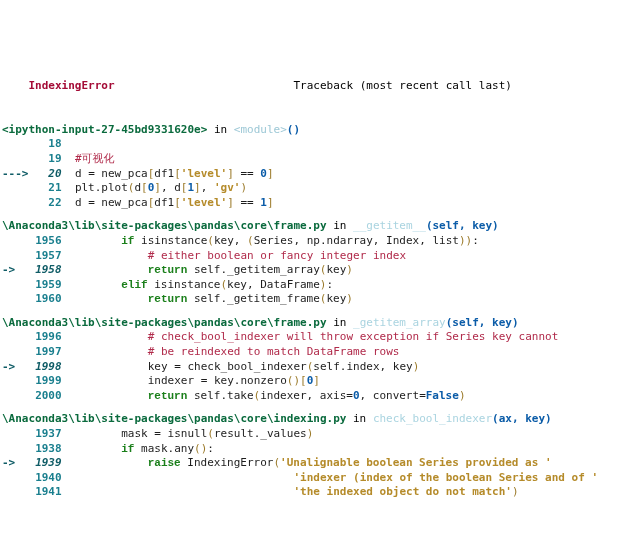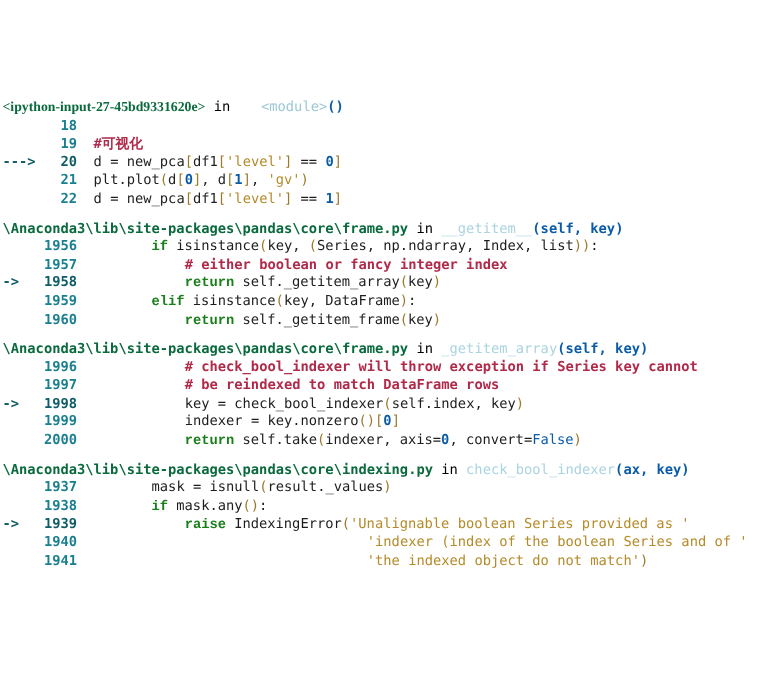--- a/index.html
+++ b/index.html
@@ -30,38 +30,41 @@
   .gap { height: 9px; }
 
   
   .err-name    { color: #a40b36; font-weight: bold; }
   .tb-label    { color: #000000; }
   .file-path   { color: #0a6a3d; font-weight: bold; text-align: right; }
   .in-word     { color: #000000; }
   .fn-dim      { color: #aad4e0; }
   .fn-args     { color: #0b5ca8; font-weight: bold; }
   .lineno      { color: #1a7f8e; font-weight: bold; }
-  .lineno-cur  { color: #0f5c66; font-weight: bold; }
+  .lineno-cur  { color: #0f5c66; font-weight: bold; font-style: italic; }
   .arrow       { color: #0f5c66; font-weight: bold; }
-  .comment     { color: #b02a4a; font-weight: bold; }
+  .comment     { color: #b02a4a; font-weight: normal; }
   .kw          { color: #1a7f1a; font-weight: bold; font-family: Liberation Mono, monospace; }
-  .str         { color: #b58b2a; font-weight: normal; }
+  .str         { color: #b58b2a; font-weight: bold; }
   .num         { color: #0b5ca8; font-weight: bold; }
   .code        { color: #1d1d1d; }
   .punct-par   { color: #9b7a2a; }
-  .ipy-head    { color: #0a6a3d; font-weight: bold; font-family: Liberation Serif, serif; }
-  .module-dim  { color: #9dc8d6; margin-left: 18px; }
-  .bool-lit    { color: #0b5ca8; font-weight: normal; }
+  .ipy-head    { color: #0a6a3d; font-weight: bold; }
+  .module-dim  { color: #9dc8d6; }
+  .bool-lit    { color: #0b5ca8; font-weight: bold; }
 
   .header-line { white-space: pre; }
 </style>
 </head>
 <body>
 
 <div class="traceback">
 
   
+  <div class="row header-line">
+    <span class="err-name">IndexingError</span><span id="hdr-pad">                           </span><span class="tb-label">Traceback (most recent call last)</span>
+  </div>
 
   <div id="frames-root"><div class="row header-line"><span class="ipy-head">&lt;ipython-input-27-45bd9331620e&gt;</span><span class="in-word"> in </span><span class="module-dim">&lt;module&gt;</span><span class="fn-args">()</span></div><div class="row"><span class="arrow">     </span><span class="lineno">  18</span><span>  </span><span></span></div><div class="row"><span class="arrow">     </span><span class="lineno">  19</span><span>  </span><span class="comment">#可视化</span></div><div class="row"><span class="arrow">---&gt; </span><span class="lineno-cur">  20</span><span>  </span><span class="code">d </span><span class="code">=</span><span class="code"> new_pca</span><span class="punct-par">[</span><span class="code">df1</span><span class="punct-par">[</span><span class="str">'level'</span><span class="punct-par">]</span><span class="code"> </span><span class="code">==</span><span class="code"> </span><span class="num">0</span><span class="punct-par">]</span></div><div class="row"><span class="arrow">     </span><span class="lineno">  21</span><span>  </span><span class="code">plt.plot</span><span class="punct-par">(</span><span class="code">d</span><span class="punct-par">[</span><span class="num">0</span><span class="punct-par">]</span><span class="code">, d</span><span class="punct-par">[</span><span class="num">1</span><span class="punct-par">]</span><span class="code">, </span><span class="str">'gv'</span><span class="punct-par">)</span></div><div class="row"><span class="arrow">     </span><span class="lineno">  22</span><span>  </span><span class="code">d </span><span class="code">=</span><span class="code"> new_pca</span><span class="punct-par">[</span><span class="code">df1</span><span class="punct-par">[</span><span class="str">'level'</span><span class="punct-par">]</span><span class="code"> </span><span class="code">==</span><span class="code"> </span><span class="num">1</span><span class="punct-par">]</span></div><div class="gap"></div><div class="row header-line"><span class="file-path">\Anaconda3\lib\site-packages\pandas\core\frame.py</span><span class="in-word"> in </span><span class="fn-dim">__getitem__</span><span class="fn-args">(self, key)</span></div><div class="row"><span class="arrow">     </span><span class="lineno">1956</span><span>         </span><span class="kw">if </span><span class="code">isinstance</span><span class="punct-par">(</span><span class="code">key, </span><span class="punct-par">(</span><span class="code">Series, np.ndarray, Index, </span><span class="code">list</span><span class="punct-par">))</span><span class="code">:</span></div><div class="row"><span class="arrow">     </span><span class="lineno">1957</span><span>             </span><span class="comment"># either boolean or fancy integer index</span></div><div class="row"><span class="arrow">-&gt;   </span><span class="lineno-cur">1958</span><span>             </span><span class="kw">return </span><span class="code">self._getitem_array</span><span class="punct-par">(</span><span class="code">key</span><span class="punct-par">)</span></div><div class="row"><span class="arrow">     </span><span class="lineno">1959</span><span>         </span><span class="kw">elif </span><span class="code">isinstance</span><span class="punct-par">(</span><span class="code">key, DataFrame</span><span class="punct-par">)</span><span class="code">:</span></div><div class="row"><span class="arrow">     </span><span class="lineno">1960</span><span>             </span><span class="kw">return </span><span class="code">self._getitem_frame</span><span class="punct-par">(</span><span class="code">key</span><span class="punct-par">)</span></div><div class="gap"></div><div class="row header-line"><span class="file-path">\Anaconda3\lib\site-packages\pandas\core\frame.py</span><span class="in-word"> in </span><span class="fn-dim">_getitem_array</span><span class="fn-args">(self, key)</span></div><div class="row"><span class="arrow">     </span><span class="lineno">1996</span><span>             </span><span class="comment"># check_bool_indexer will throw exception if Series key cannot</span></div><div class="row"><span class="arrow">     </span><span class="lineno">1997</span><span>             </span><span class="comment"># be reindexed to match DataFrame rows</span></div><div class="row"><span class="arrow">-&gt;   </span><span class="lineno-cur">1998</span><span>             </span><span class="code">key </span><span class="code">=</span><span class="code"> check_bool_indexer</span><span class="punct-par">(</span><span class="code">self.index, key</span><span class="punct-par">)</span></div><div class="row"><span class="arrow">     </span><span class="lineno">1999</span><span>             </span><span class="code">indexer </span><span class="code">=</span><span class="code"> key.nonzero</span><span class="punct-par">()</span><span class="punct-par">[</span><span class="num">0</span><span class="punct-par">]</span></div><div class="row"><span class="arrow">     </span><span class="lineno">2000</span><span>             </span><span class="kw">return </span><span class="code">self.take</span><span class="punct-par">(</span><span class="code">indexer, axis</span><span class="code">=</span><span class="num">0</span><span class="code">, convert</span><span class="code">=</span><span class="bool-lit">False</span><span class="punct-par">)</span></div><div class="gap"></div><div class="row header-line"><span class="file-path">\Anaconda3\lib\site-packages\pandas\core\indexing.py</span><span class="in-word"> in </span><span class="fn-dim">check_bool_indexer</span><span class="fn-args">(ax, key)</span></div><div class="row"><span class="arrow">     </span><span class="lineno">1937</span><span>         </span><span class="code">mask </span><span class="code">=</span><span class="code"> isnull</span><span class="punct-par">(</span><span class="code">result._values</span><span class="punct-par">)</span></div><div class="row"><span class="arrow">     </span><span class="lineno">1938</span><span>         </span><span class="kw">if </span><span class="code">mask.any</span><span class="punct-par">()</span><span class="code">:</span></div><div class="row"><span class="arrow">-&gt;   </span><span class="lineno-cur">1939</span><span>             </span><span class="kw">raise </span><span class="code">IndexingError</span><span class="punct-par">(</span><span class="str">'Unalignable boolean Series provided as '</span></div><div class="row"><span class="arrow">     </span><span class="lineno">1940</span><span>                                   </span><span class="str">'indexer (index of the boolean Series and of '</span></div><div class="row"><span class="arrow">     </span><span class="lineno">1941</span><span>                                   </span><span class="str">'the indexed object do not match'</span><span class="punct-par">)</span></div><div class="gap"></div></div>
 
   
 
 </div>
 
 </body></html>

